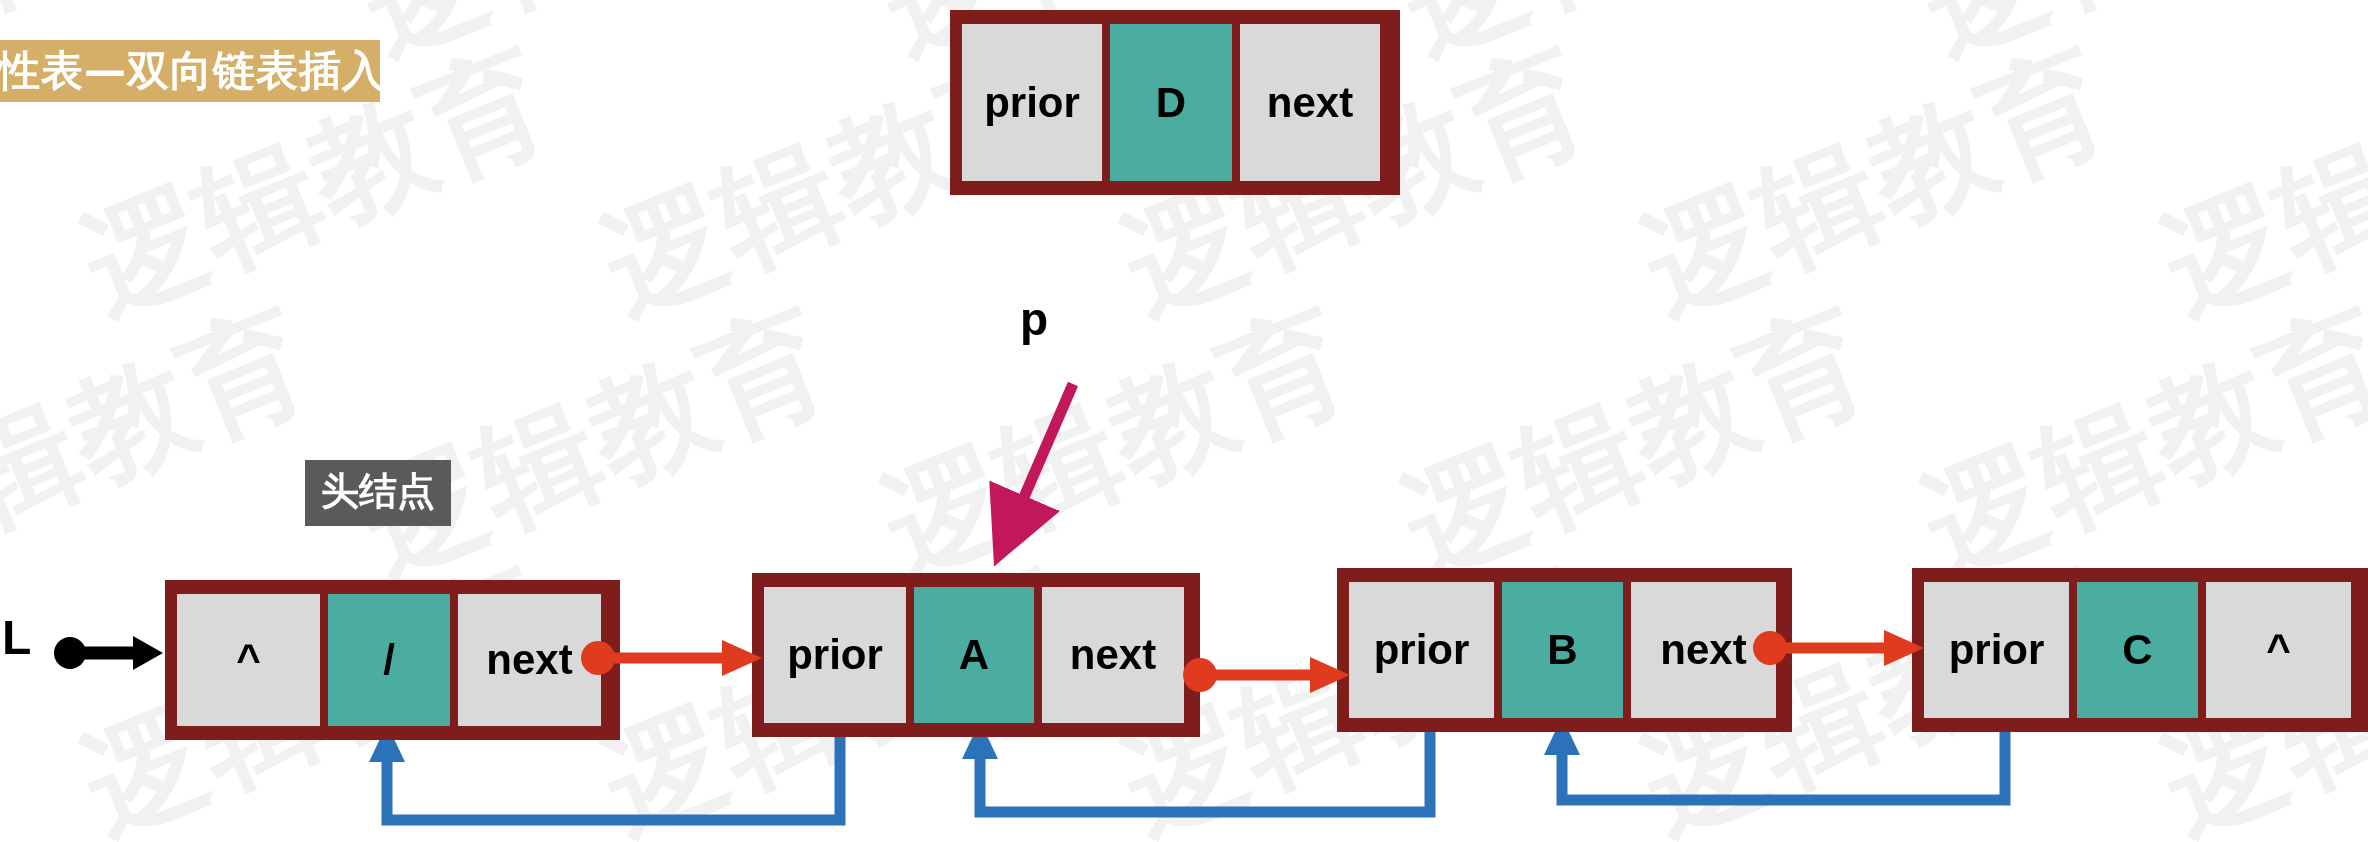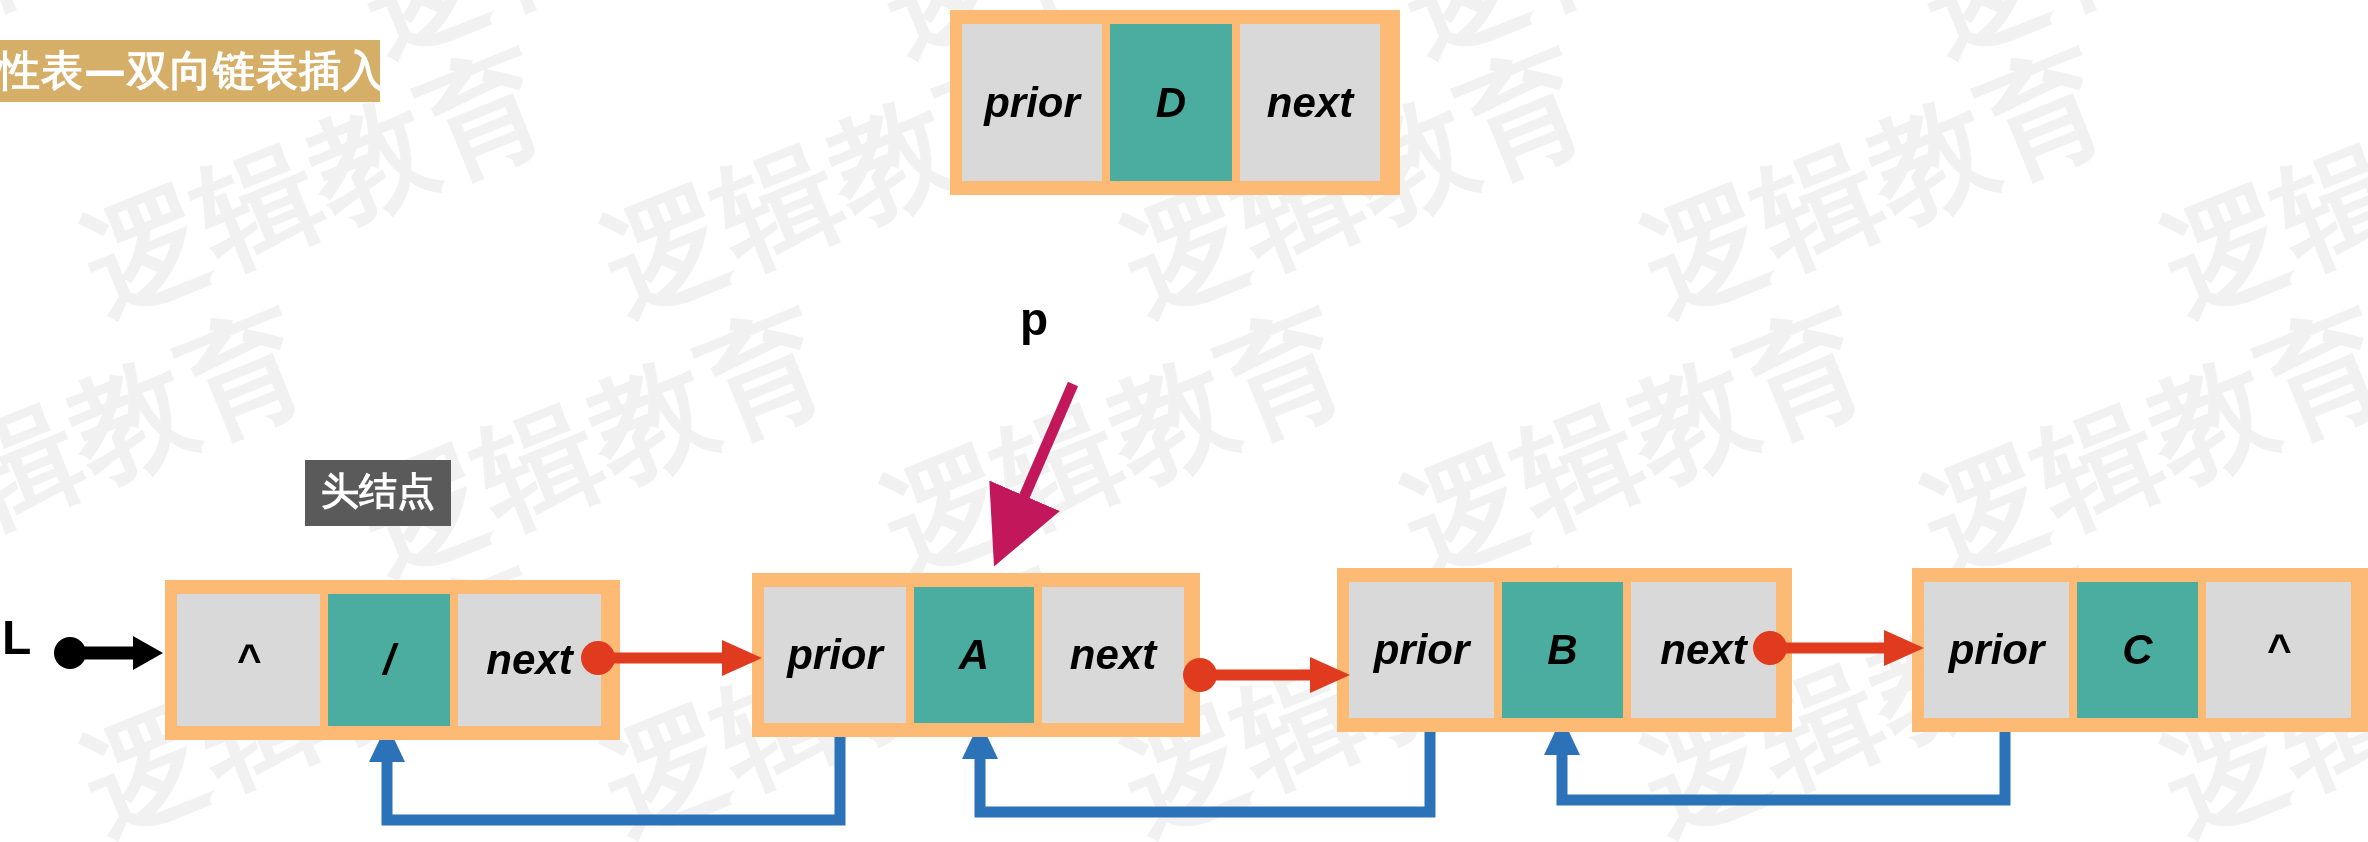--- a/index.html
+++ b/index.html
@@ -48,26 +48,25 @@
   }
   #headnode-chip .t{
     color:#ffffff;font-size:38px;font-weight:700;
     font-family:Liberation Sans, sans-serif;
     white-space:nowrap;
   }
 
   
   .node{
     position:absolute;
-    background:#fdba74;
+    background:#7f1d1d;
     display:flex;align-items:center;
     padding:14px 12px;
     box-sizing:border-box;
     z-index:4;
-    font-style:italic;
   }
   .cell{
     height:100%;
     display:flex;align-items:center;justify-content:center;
     font-size:42px;font-weight:700;color:#000000;
     box-sizing:border-box;
     font-family:"Liberation Sans","DejaVu Sans",sans-serif;
   }
   .cell.ptr{background:#d9d9d9;}
   .cell.data{background:#4aada0;}

